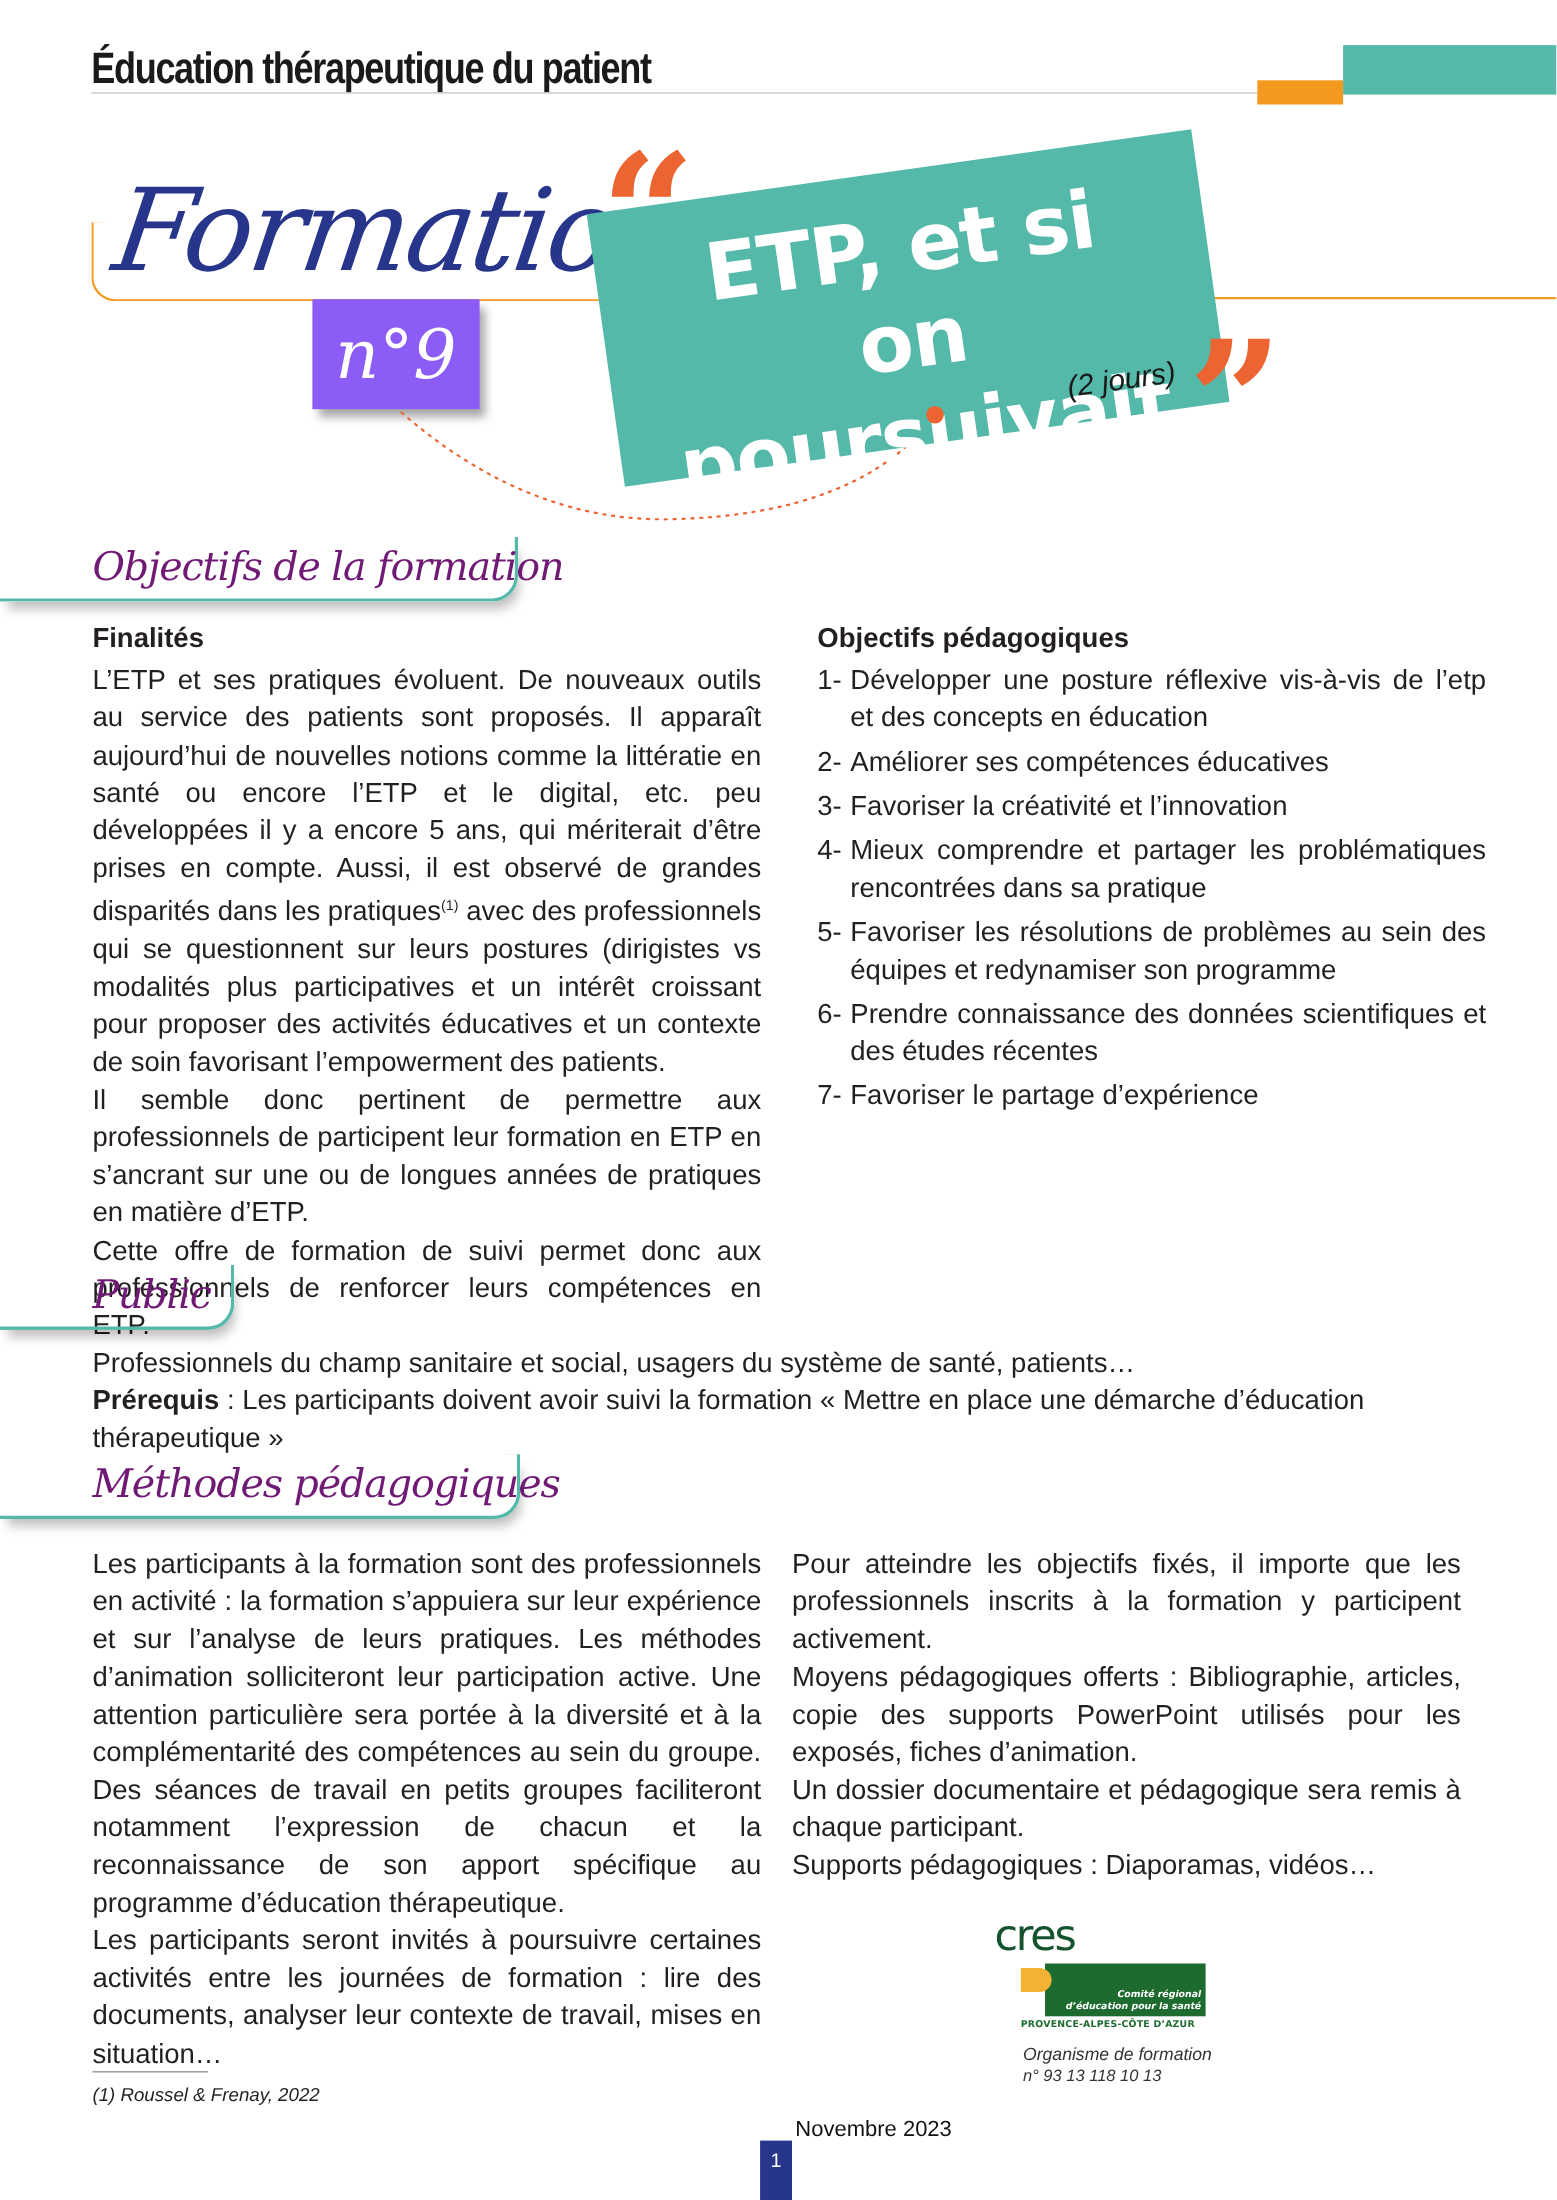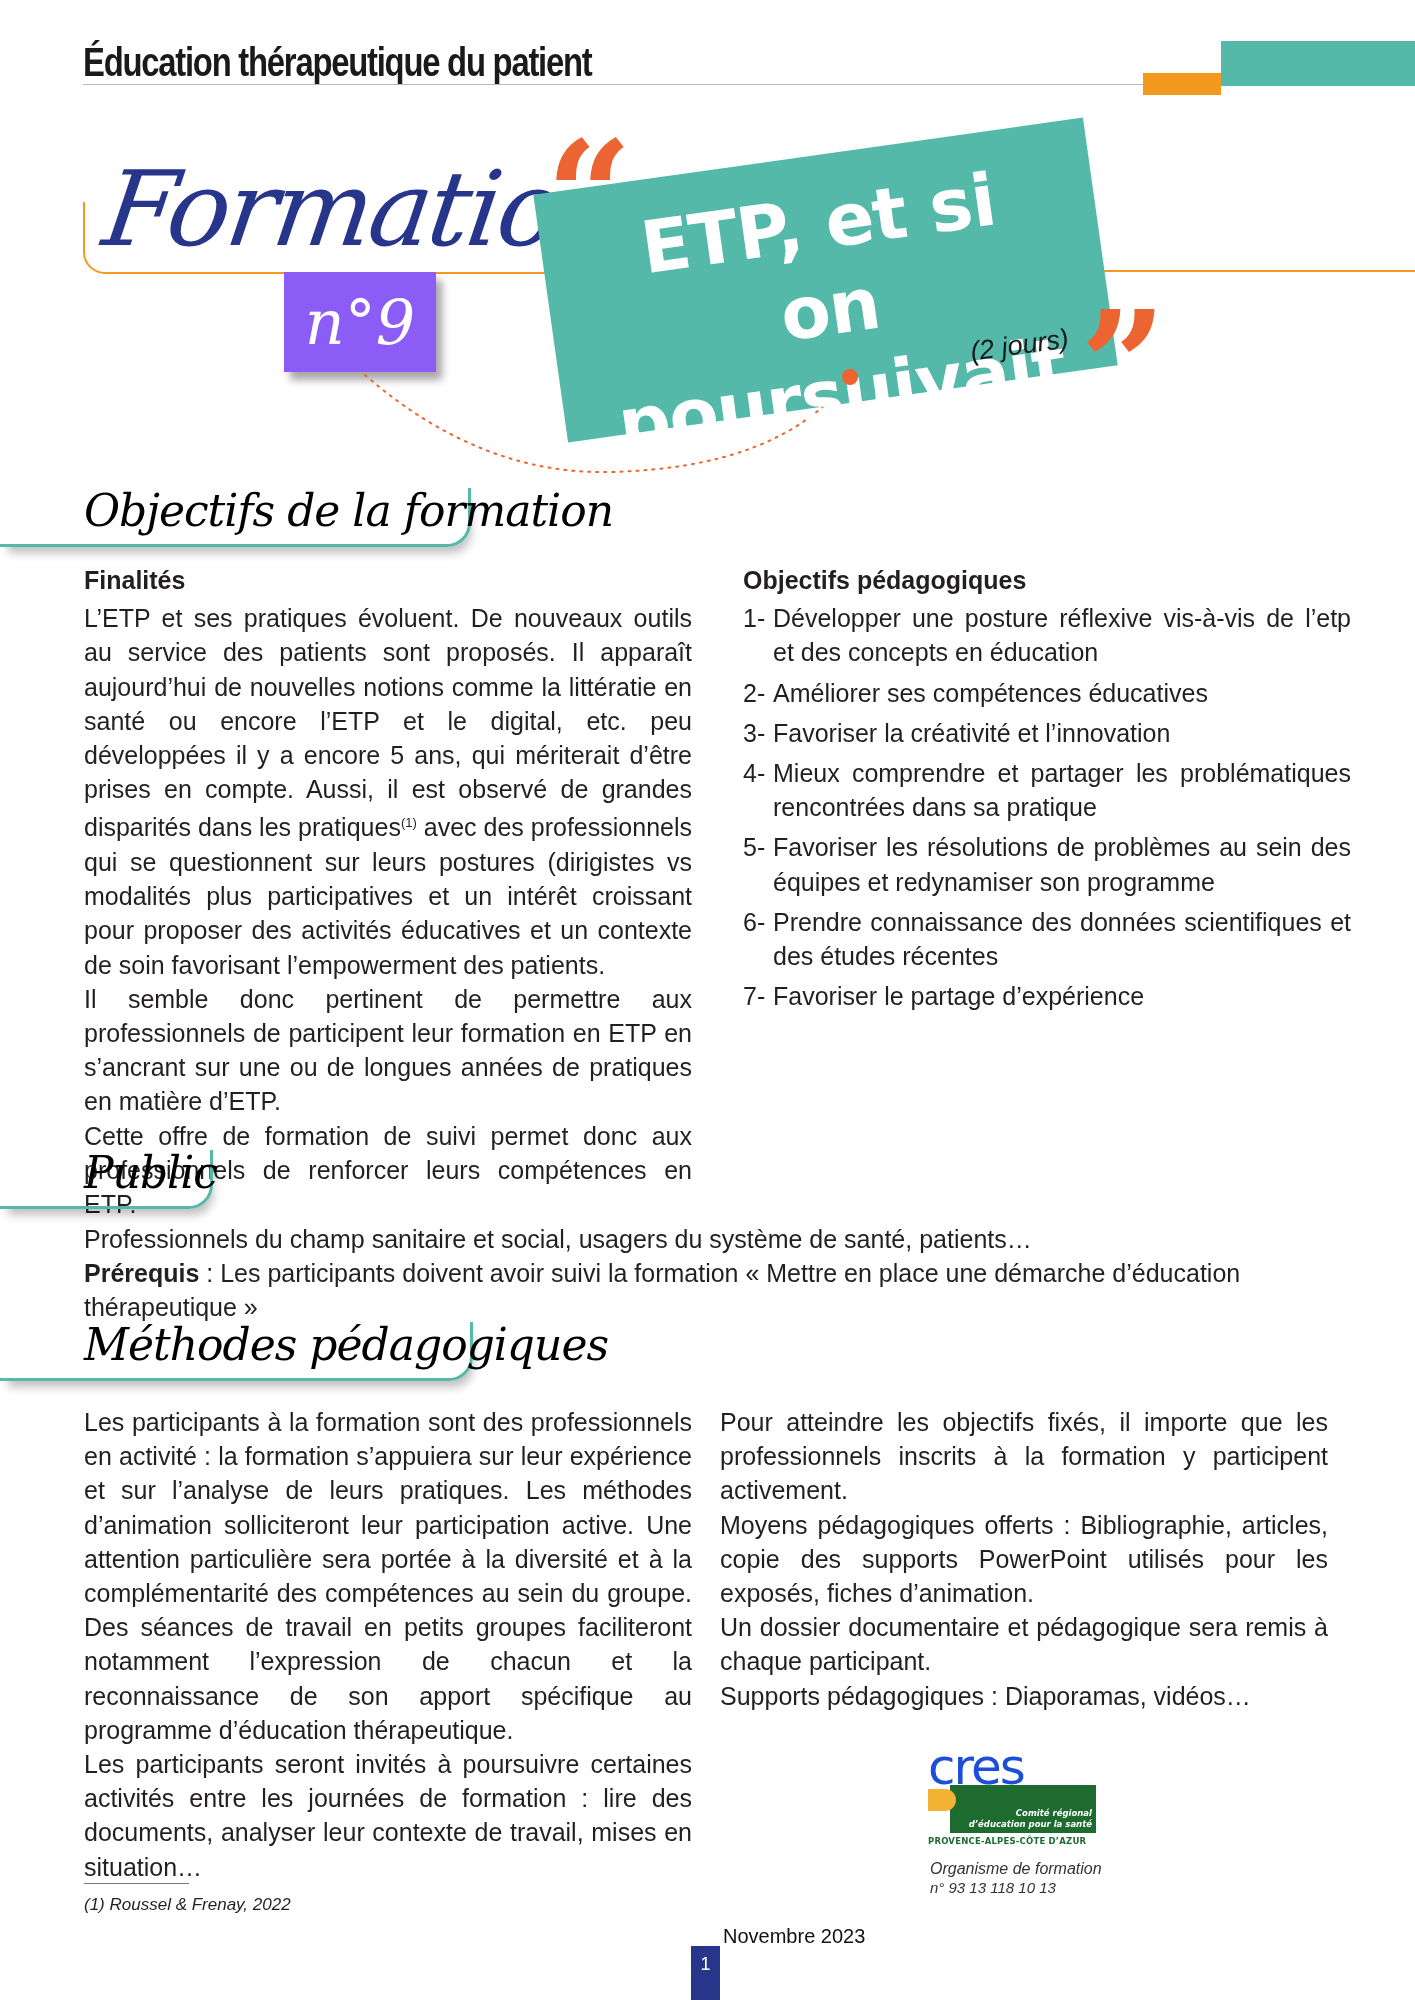--- a/index.html
+++ b/index.html
@@ -36,38 +36,38 @@
   .quote-open { left: 546px; top: 120px; font-family: "DejaVu Serif", serif; font-weight: bold;
                 font-size: 150px; color: #ec6431; line-height: 150px; }
   .quote-close { left: 1080px; top: 290px; font-family: "DejaVu Serif", serif; font-weight: bold;
                  font-size: 150px; color: #ec6431; line-height: 150px; }
   .card-dot { left: 842px; top: 369px; width: 16px; height: 16px; border-radius: 50%; background: #ec6431; }
 
   
   .sec-head { left: 0; height: 56px; border-bottom: 3px solid #54b9a8; border-right: 3px solid #54b9a8;
               border-bottom-right-radius: 24px; box-shadow: 4px 10px 10px -4px rgba(0,0,0,0.25); }
   .sec-head span { position: absolute; left: 84px; bottom: 8px; font-family: "DejaVu Serif", serif;
-                   font-style: italic; font-size: 44px; color: #000000; white-space: nowrap; letter-spacing: -1px; }
+                   font-style: italic; font-size: 36px; color: #701a75; white-space: nowrap; letter-spacing: -1px; }
 
   .p { font-size: 25px; line-height: 34.2px; text-align: justify; color: #231f20; }
   .bold { font-weight: bold; }
 
   .col-left { left: 84px; width: 608px; }
   .col-right { left: 720px; width: 608px; }
 
   .obj-list { list-style: none; margin: 0; padding: 0; }
   .obj-list li { position: relative; padding-left: 30px; margin-bottom: 6px; font-size: 25px; line-height: 34.2px; text-align: justify; }
   .obj-list li .n { position: absolute; left: 0; top: 0; }
 
   .footnote-rule { left: 84px; top: 1883px; width: 105px; height: 1px; background: #777; }
   .footnote { left: 84px; top: 1895px; font-size: 17px; font-style: italic; color: #231f20; }
   .date { left: 723px; top: 1925px; font-family: "Liberation Sans", sans-serif; font-size: 20px; color: #111; }
   .page-num { left: 691px; top: 1946px; width: 29px; height: 54px; background: #27358a; color: #fff;
               font-family: "Liberation Sans", sans-serif; font-size: 18px; text-align: center; padding-top: 8px; box-sizing: border-box; }
-  .logo-cres { left: 928px; top: 1738px; font-family: "DejaVu Sans", sans-serif; font-size: 50px; color: #1d4ed8; letter-spacing: -2px; }
+  .logo-cres { left: 904px; top: 1738px; font-family: "DejaVu Sans", sans-serif; font-size: 39px; color: #14532d; letter-spacing: -2px; }
   .logo-band { left: 950px; top: 1785px; width: 146px; height: 48px; background: #1e6b2f; }
   .logo-sun { left: 928px; top: 1789px; width: 28px; height: 22px; background: #f3b233; border-radius: 0 20px 20px 0; }
   .logo-text1 { left: 960px; top: 1808px; width: 132px; text-align: right; font-family: "DejaVu Sans", sans-serif; font-size: 8.5px; font-weight: bold; font-style: italic; color: #ffffff; line-height: 11px; }
   .logo-text2 { left: 928px; top: 1836px; font-family: "DejaVu Sans", sans-serif; font-size: 8.5px; font-weight: bold; color: #1e6b2f; letter-spacing: 0.2px; }
   .org1 { left: 930px; top: 1860px; font-size: 16px; font-style: italic; color: #333; }
   .org2 { left: 930px; top: 1879px; font-size: 15px; font-style: italic; color: #333; }
 </style>
 </head>
 <body>
 

